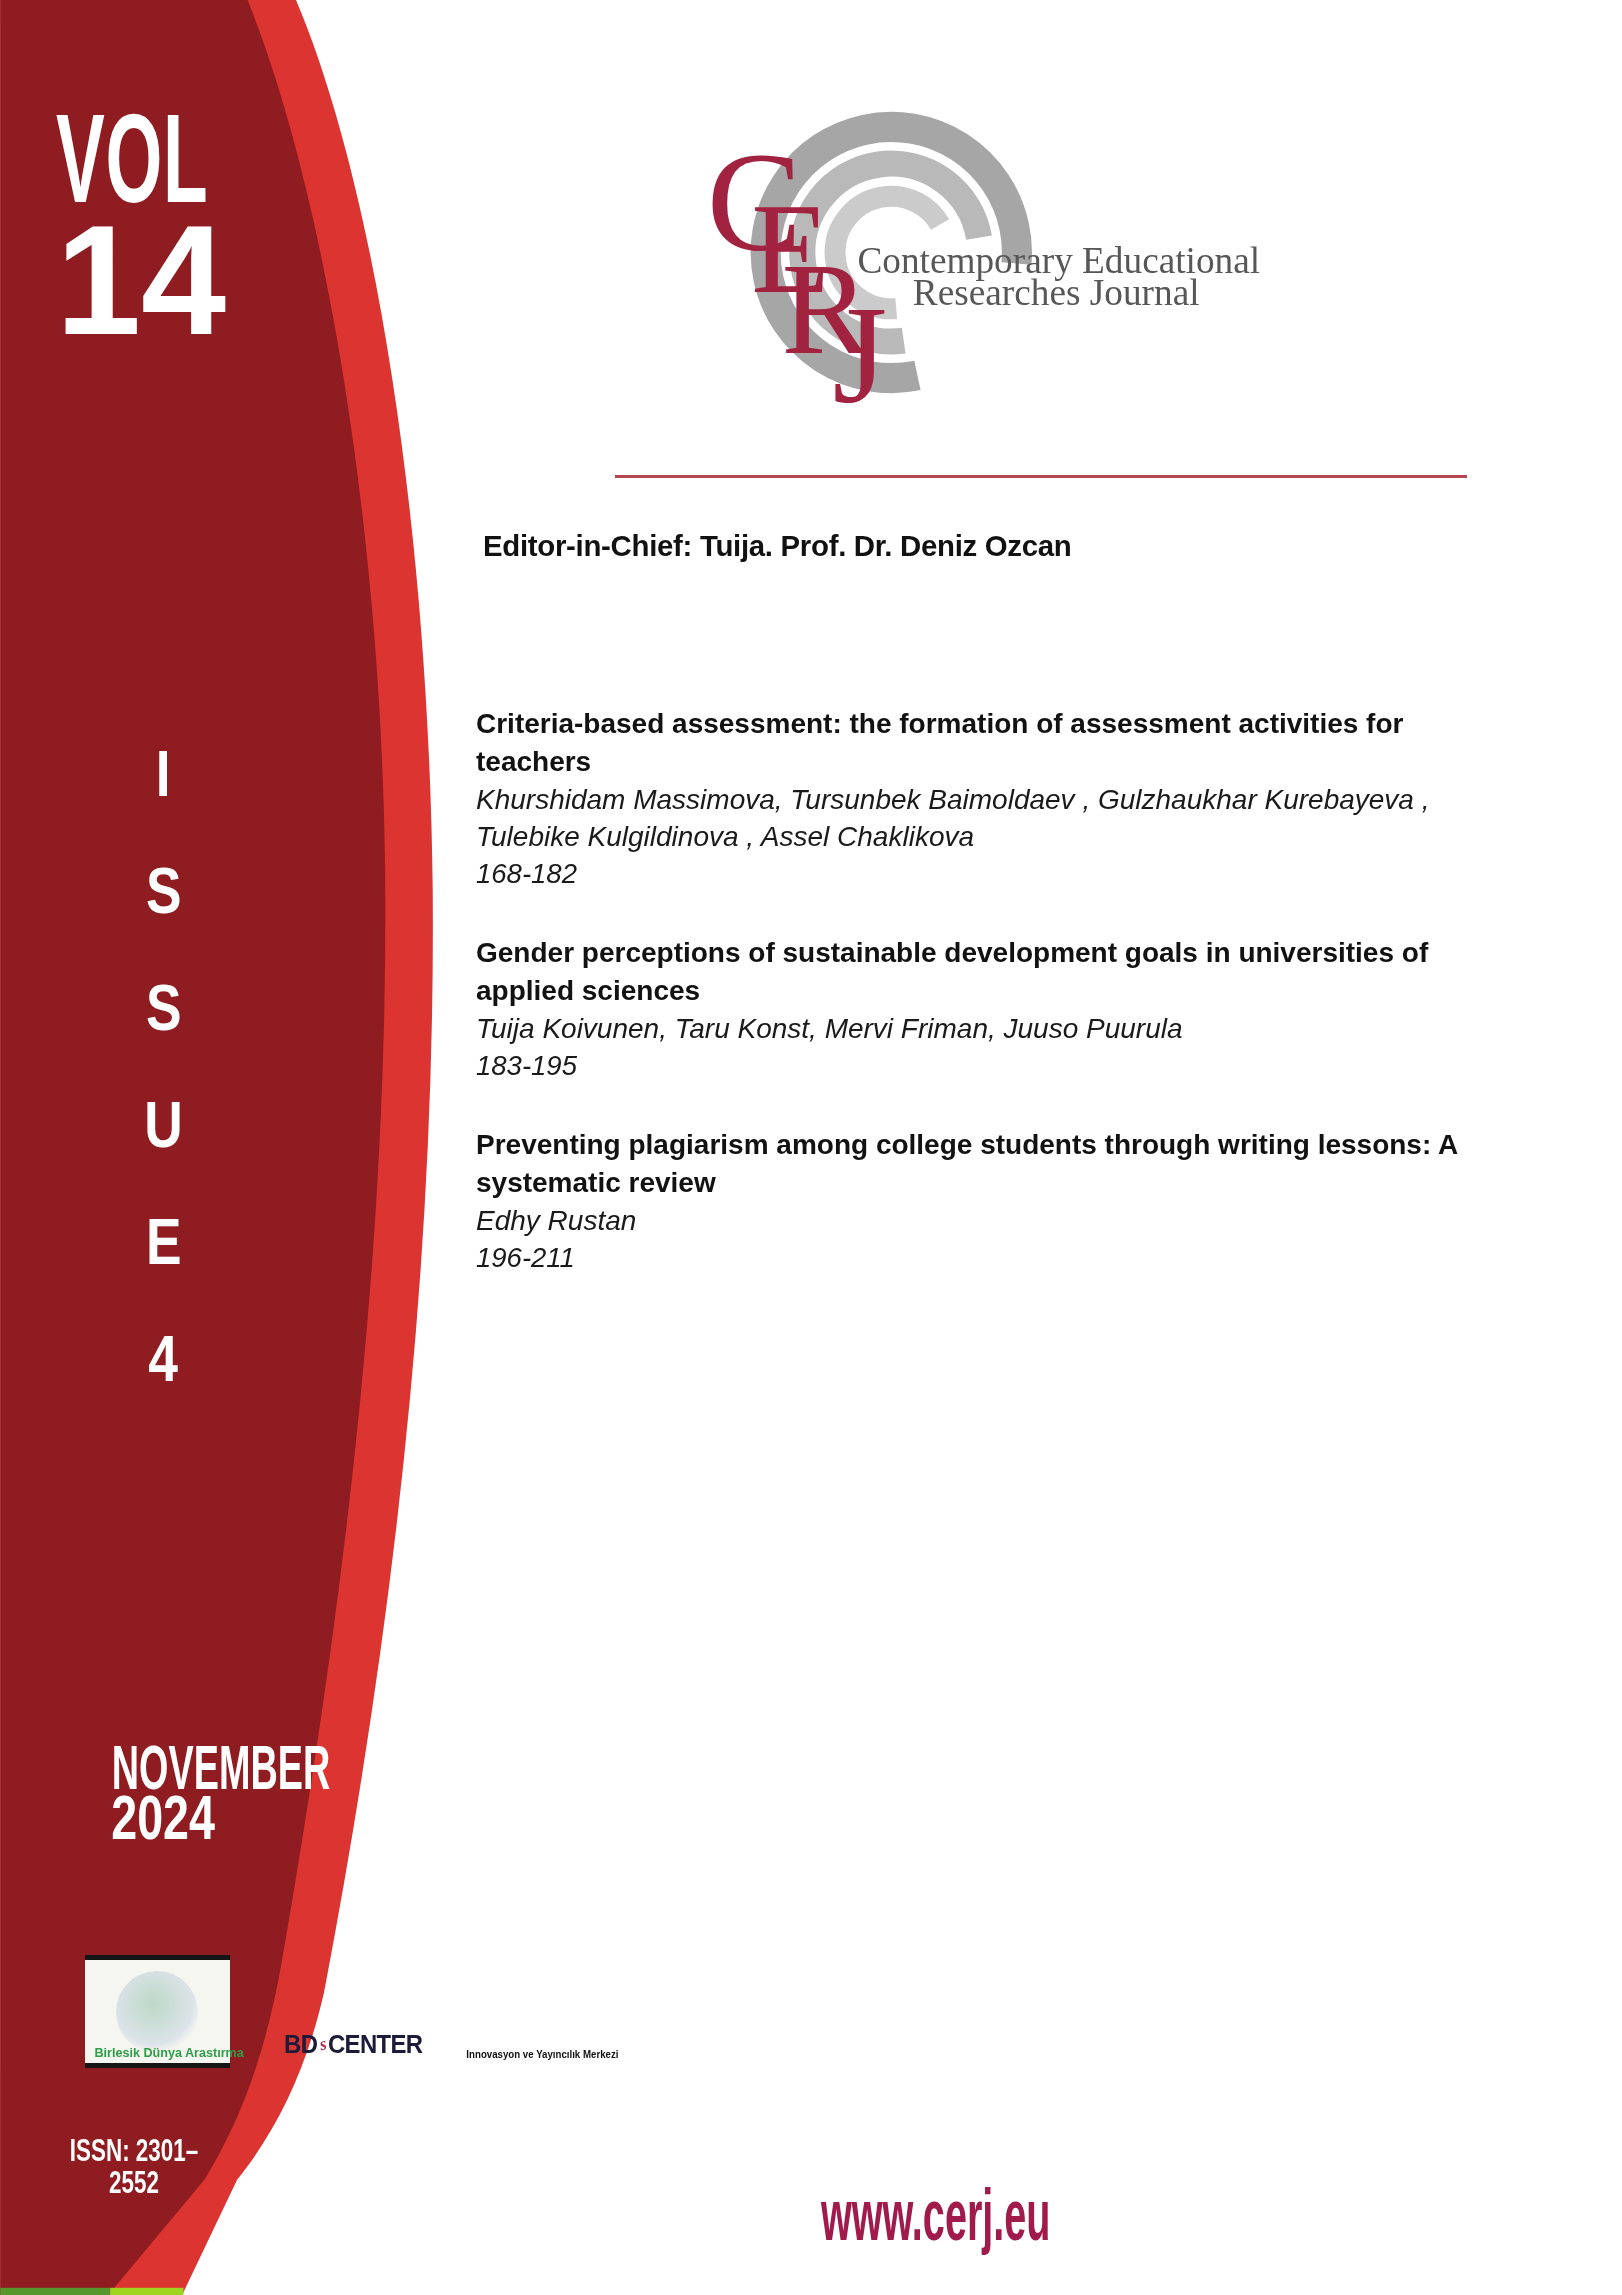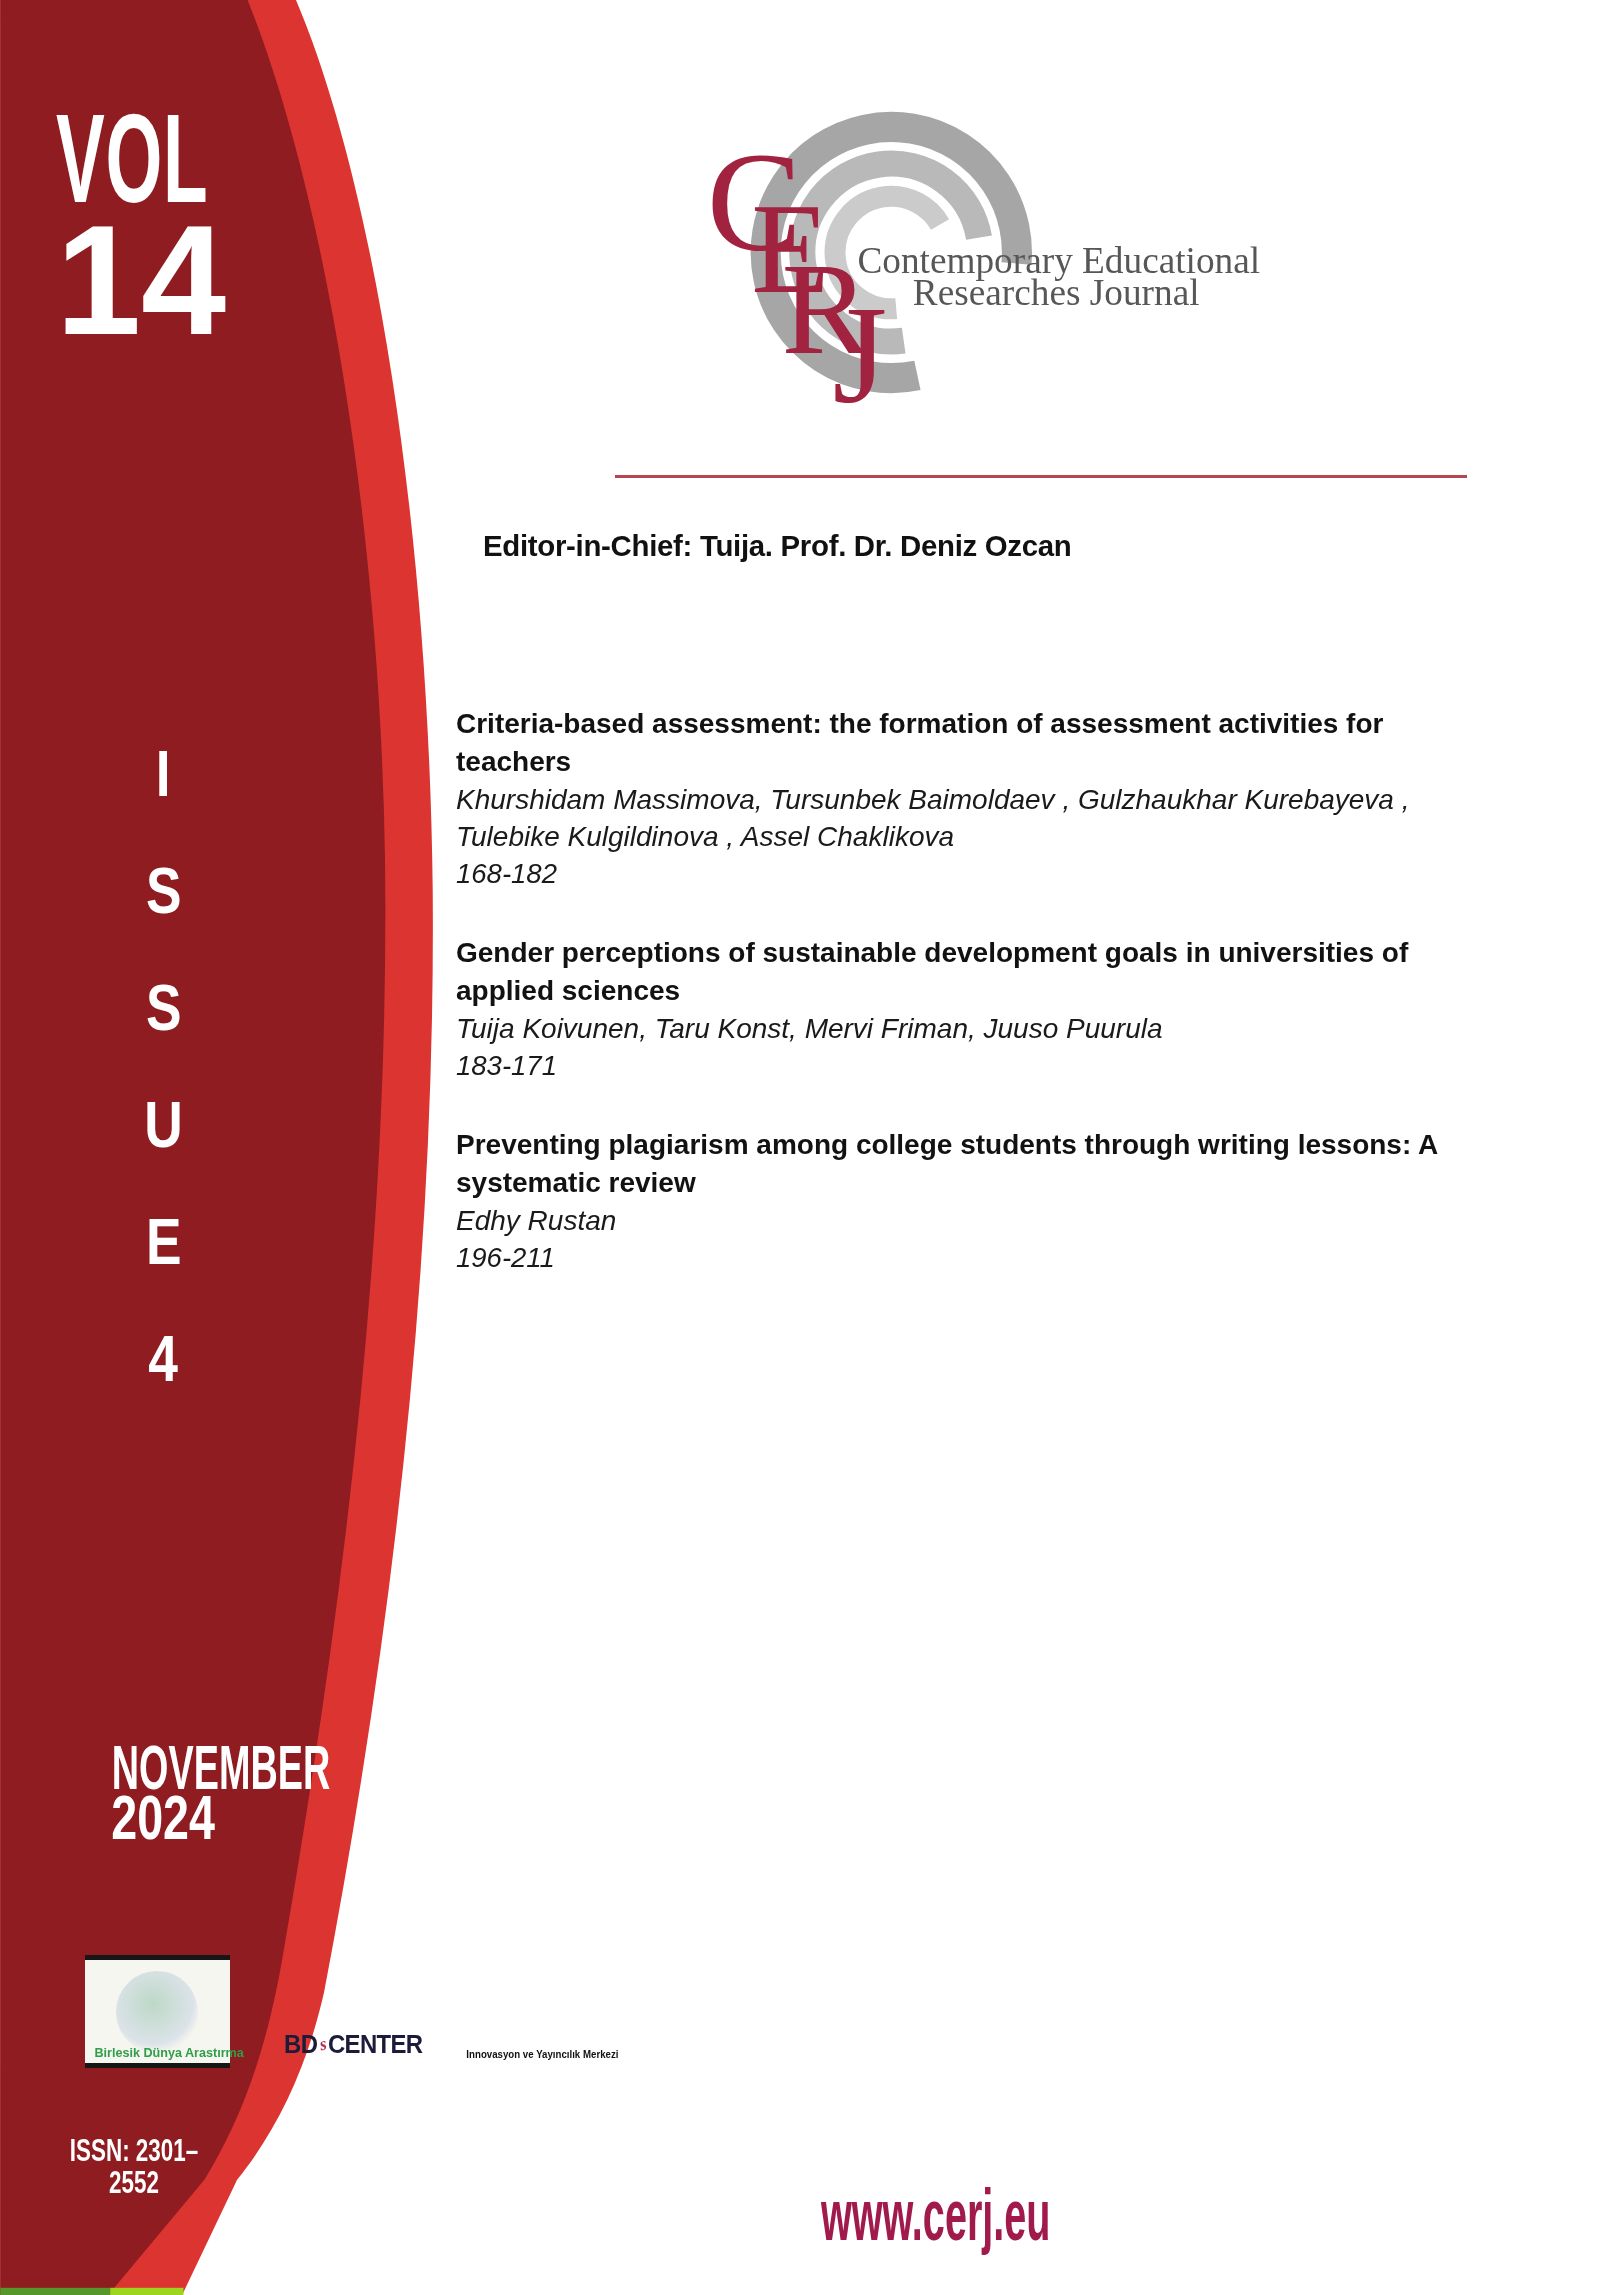--- a/index.html
+++ b/index.html
@@ -45,21 +45,21 @@
     display:flex;align-items:center;gap:2.6px;transform:scaleX(0.92);}
   .bd-swirl{font-family:"Liberation Serif",serif;font-style:italic;font-size:18.3px;color:#b52b52;
     display:inline-block;transform:rotate(-12deg);}
   .bd-bottom-text{position:relative;font-size:11px;font-weight:bold;color:#111;white-space:nowrap;
     transform:scaleX(0.88);}
 
   
   .rule{left:615px;top:475px;width:852px;height:2.6px;background:#b4484e;}
   .editor{left:483px;top:529px;font-size:29.4px;font-weight:bold;color:#111;letter-spacing:-0.3px;}
 
-  .toc{left:456px;top:705px;width:982px;color:#141414;}
+  .toc{left:476px;top:705px;width:982px;color:#141414;}
   .article{margin-bottom:42px;}
   .article-title{font-size:28px;font-weight:bold;line-height:38px;color:#121212;}
   .article-authors{font-size:28px;font-style:italic;line-height:37px;color:#1a1a1a;}
   .article-pages{font-size:27.5px;font-style:italic;line-height:37px;color:#1a1a1a;}
 
   .website{left:727px;top:2179px;width:393px;text-align:left;font-size:72px;font-weight:bold;
     color:#a01a4c;line-height:1;}
   .website span{transform:scaleX(0.55);}
 </style>
 </head>
@@ -150,21 +150,21 @@
 
   <div class="abs toc">
     <div class="article">
       <div class="article-title">Criteria-based assessment: the formation of assessment activities for teachers</div>
       <div class="article-authors">Khurshidam Massimova, Tursunbek Baimoldaev , Gulzhaukhar Kurebayeva , Tulebike Kulgildinova , Assel Chaklikova</div>
       <div class="article-pages">168-182</div>
     </div>
     <div class="article">
       <div class="article-title">Gender perceptions of sustainable development goals in universities of applied sciences</div>
       <div class="article-authors">Tuija Koivunen, Taru Konst, Mervi Friman, Juuso Puurula</div>
-      <div class="article-pages">183-171</div>
+      <div class="article-pages">183-195</div>
     </div>
     <div class="article">
       <div class="article-title">Preventing plagiarism among college students through writing lessons: A systematic review</div>
       <div class="article-authors">Edhy Rustan</div>
       <div class="article-pages">196-211</div>
     </div>
   </div>
 
   <div class="abs website">
     <span class="condense-c">www.cerj.eu</span>

